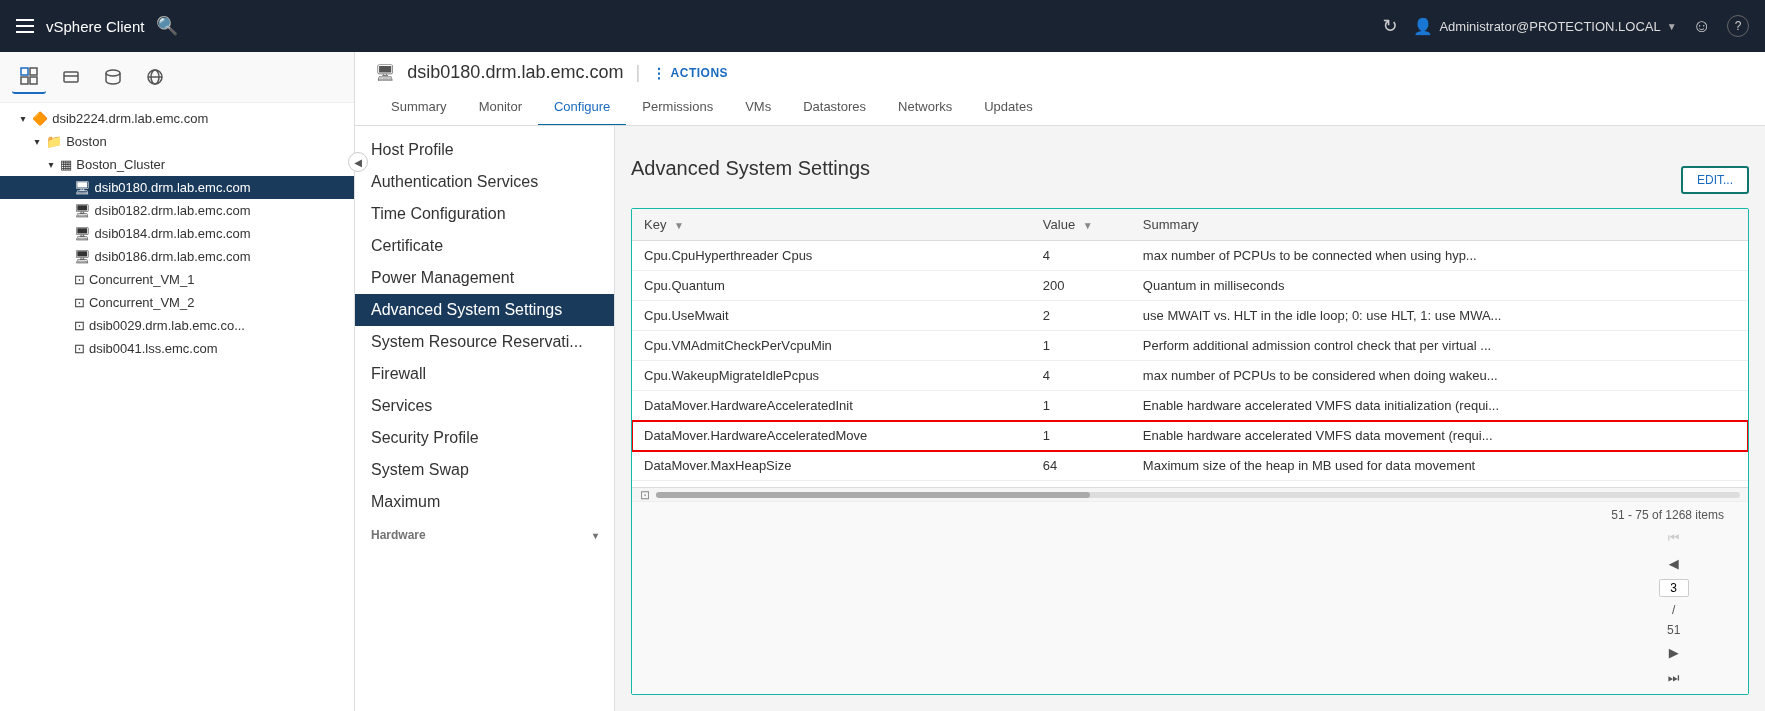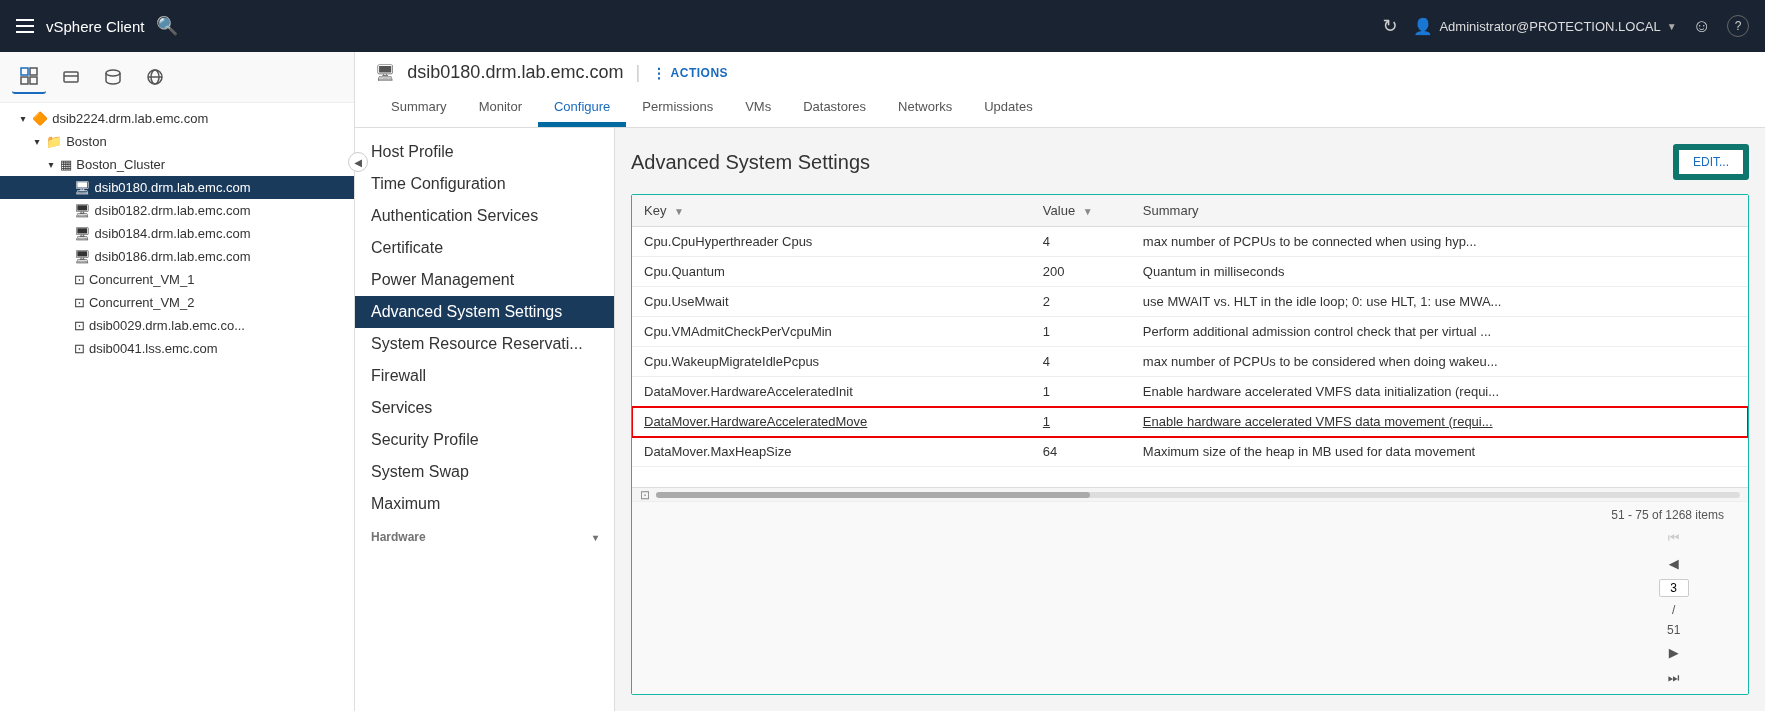--- a/index.html
+++ b/index.html
@@ -120,21 +120,21 @@
     
     .tabs { display: flex; gap: 0; }
     .tab {
       padding: 8px 16px;
       cursor: pointer;
       font-size: 13px;
       color: #555;
       border-bottom: 3px solid transparent;
       white-space: nowrap;
     }
-    .tab.active { color: #1a6bbf; border-bottom: 5px solid #0369a1; font-weight: 500; }
+    .tab.active { color: #1a6bbf; border-bottom: 1px solid #0369a1; font-weight: 500; }
 
     
     .content-body {
       display: flex;
       flex: 1;
       overflow: hidden;
     }
 
     
     .left-nav {
@@ -172,28 +172,29 @@
     }
 
     .panel-header {
       display: flex;
       align-items: center;
       justify-content: space-between;
       margin-bottom: 14px;
     }
     .panel-title { font-size: 20px; font-weight: 400; color: #333; }
     .edit-btn {
-      border: 6px solid #0f766e;
+      border: 2px solid #0f766e;
       color: #1a6bbf;
       background: white;
       padding: 5px 14px;
       font-size: 12px;
       cursor: pointer;
       border-radius: 3px;
       font-weight: 500;
+      margin-top: 24px;
     }
 
     
     .data-table-wrapper {
       flex: 1;
       overflow: hidden;
       border: 1px solid #14b8a6;
       background: white;
       border-radius: 2px;
       display: flex;
@@ -218,21 +219,20 @@
       color: #888;
       font-size: 10px;
       margin-left: 4px;
       cursor: pointer;
     }
     .data-table tbody tr { border-bottom: 1px solid #eee; }
     .data-table tbody tr.highlighted {
       background: #fff;
       outline: 2px solid #e00;
       outline-offset: -1px;
-      text-decoration: underline;
     }
     .data-table tbody td {
       padding: 7px 12px;
       color: #333;
       overflow: hidden;
       text-overflow: ellipsis;
       white-space: nowrap;
     }
 
     .table-scroll { flex: 1; overflow-y: auto; overflow-x: hidden; }
@@ -423,22 +423,22 @@
           <div class="tab">Datastores</div>
           <div class="tab">Networks</div>
           <div class="tab">Updates</div>
         </div>
     </div>
 
     <div class="content-body">
 
       <div class="left-nav" id="left-nav-container">
       <div class="left-nav-item">Host Profile</div>
+          <div class="left-nav-item">Authentication Services</div>
           <div class="left-nav-item">Time Configuration</div>
-          <div class="left-nav-item">Authentication Services</div>
           <div class="left-nav-item">Certificate</div>
           <div class="left-nav-item">Power Management</div>
           <div class="left-nav-item active">Advanced System Settings</div>
           <div class="left-nav-item">System Resource Reservati...</div>
           <div class="left-nav-item">Firewall</div>
           <div class="left-nav-item">Services</div>
           <div class="left-nav-item">Security Profile</div>
           <div class="left-nav-item">System Swap</div>
           <div class="left-nav-item">Maximum</div>
           <div class="left-nav-section">

